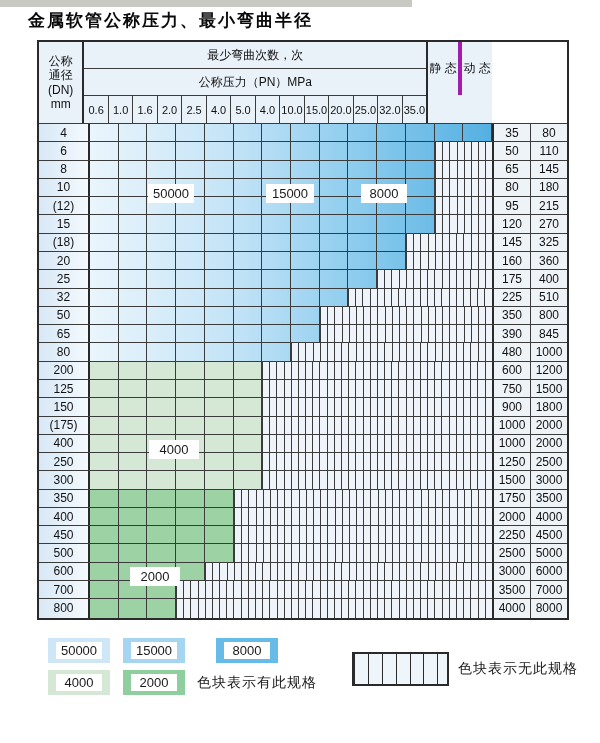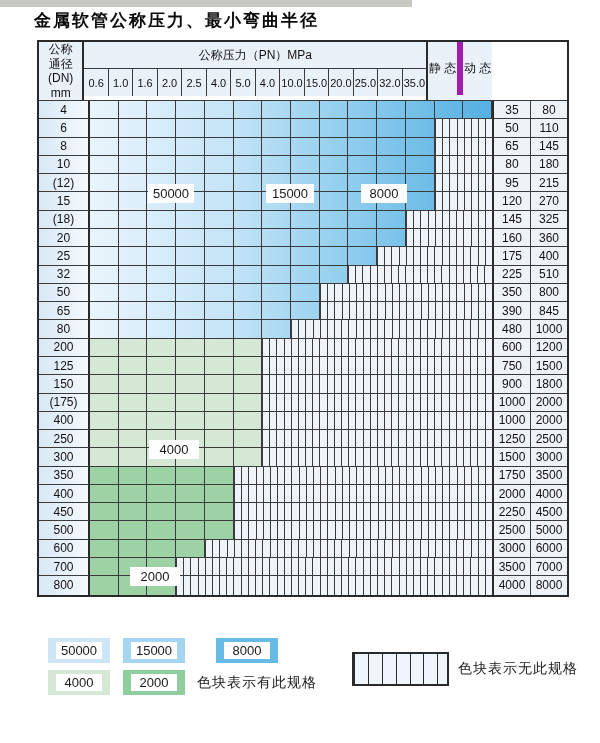--- a/index.html
+++ b/index.html
@@ -1,19 +1,19 @@
 <!DOCTYPE html>
 <html><head>
 <meta charset="utf-8">
 <style>
   html,body{margin:0;padding:0;background:#fff;}
   #page{position:relative;width:600px;height:743px;background:#fff;overflow:hidden;
         font-family:"Liberation Sans",sans-serif;color:#111;}
   #gray-strip{position:absolute;left:0;top:0;width:412px;height:7px;background:#c9c9c3;}
-  #title{position:absolute;left:34px;top:9px;font-family:"DejaVu Serif",serif;
+  #title{position:absolute;left:28px;top:9px;font-family:"DejaVu Serif",serif;
          font-weight:bold;font-size:17px;letter-spacing:2px;color:#0a0a0a;}
   
   #tbl{position:absolute;left:37px;top:40px;width:528px;border:2px solid #2a2a2a;
        background:#fff;box-sizing:content-box;}
   .hdr{display:flex;width:453px;}
   .hdr-dn{width:51px;border-right:2px solid #2a2a2a;background:#e9f1f9;
           display:flex;flex-direction:column;justify-content:center;align-items:center;
           font-size:12px;line-height:14.5px;}
   .hdr-mid{width:402px;display:flex;flex-direction:column;}
   .hdr-right{width:75px;border-left:2px solid #2a2a2a;display:flex;flex-direction:column;background:#e9f1f9;}
@@ -22,21 +22,21 @@
   .h-row2{height:26px;border-bottom:1px solid #3b3b3b;}
   .h-row3{height:27px;display:flex;}
   .phcell{flex:1 1 0;border-right:1px solid #3b3b3b;background:#e9f1f9;display:flex;
           align-items:center;justify-content:center;font-size:11px;}
   .phcell:last-child{border-right:none;}
   .hr-top{height:26px;border-bottom:1px solid #3b3b3b;background:#e9f1f9;display:flex;
           align-items:center;justify-content:center;font-size:12px;}
   .hr-bottom{height:53px;display:flex;}
   .hr-bottom .sd{flex:1 1 0;display:flex;align-items:center;justify-content:center;
                  font-size:12px;background:#e9f1f9;}
-  .hr-bottom .sd:first-child{border-right:6px solid #a21caf;}
+  .hr-bottom .sd:first-child{border-right:4px solid #a21caf;}
   
   #body{border-top:1px solid #3b3b3b;}
   .row{display:flex;height:18.286px;box-sizing:border-box;border-bottom:1px solid #3b3b3b;}
   .row:last-child{border-bottom:none;}
   .dn-cell{width:51px;box-sizing:border-box;border-right:2px solid #2a2a2a;
            background:linear-gradient(90deg,#d8e8f6,#f4fafe);
            display:flex;align-items:center;justify-content:center;font-size:12px;}
   .parea{width:402px;display:flex;}
   .spec{height:100%;
         background-image:repeating-linear-gradient(90deg,transparent 0 27.71px,#3b3b3b 27.71px 28.714px),
@@ -73,20 +73,21 @@
 
   <div id="tbl">
     <div class="hdr">
       <div class="hdr-dn">
         <span>公称</span>
         <span>通径</span>
         <span>(DN)</span>
         <span>mm</span>
       </div>
       <div class="hdr-mid">
+        <div class="hcell h-row1">最少弯曲次数，次</div>
         <div class="hcell h-row2">公称压力（PN）MPa</div>
         <div class="h-row3">
             <div class="phcell">0.6</div>
             <div class="phcell">1.0</div>
             <div class="phcell">1.6</div>
             <div class="phcell">2.0</div>
             <div class="phcell">2.5</div>
             <div class="phcell">4.0</div>
             <div class="phcell">5.0</div>
             <div class="phcell">4.0</div>

